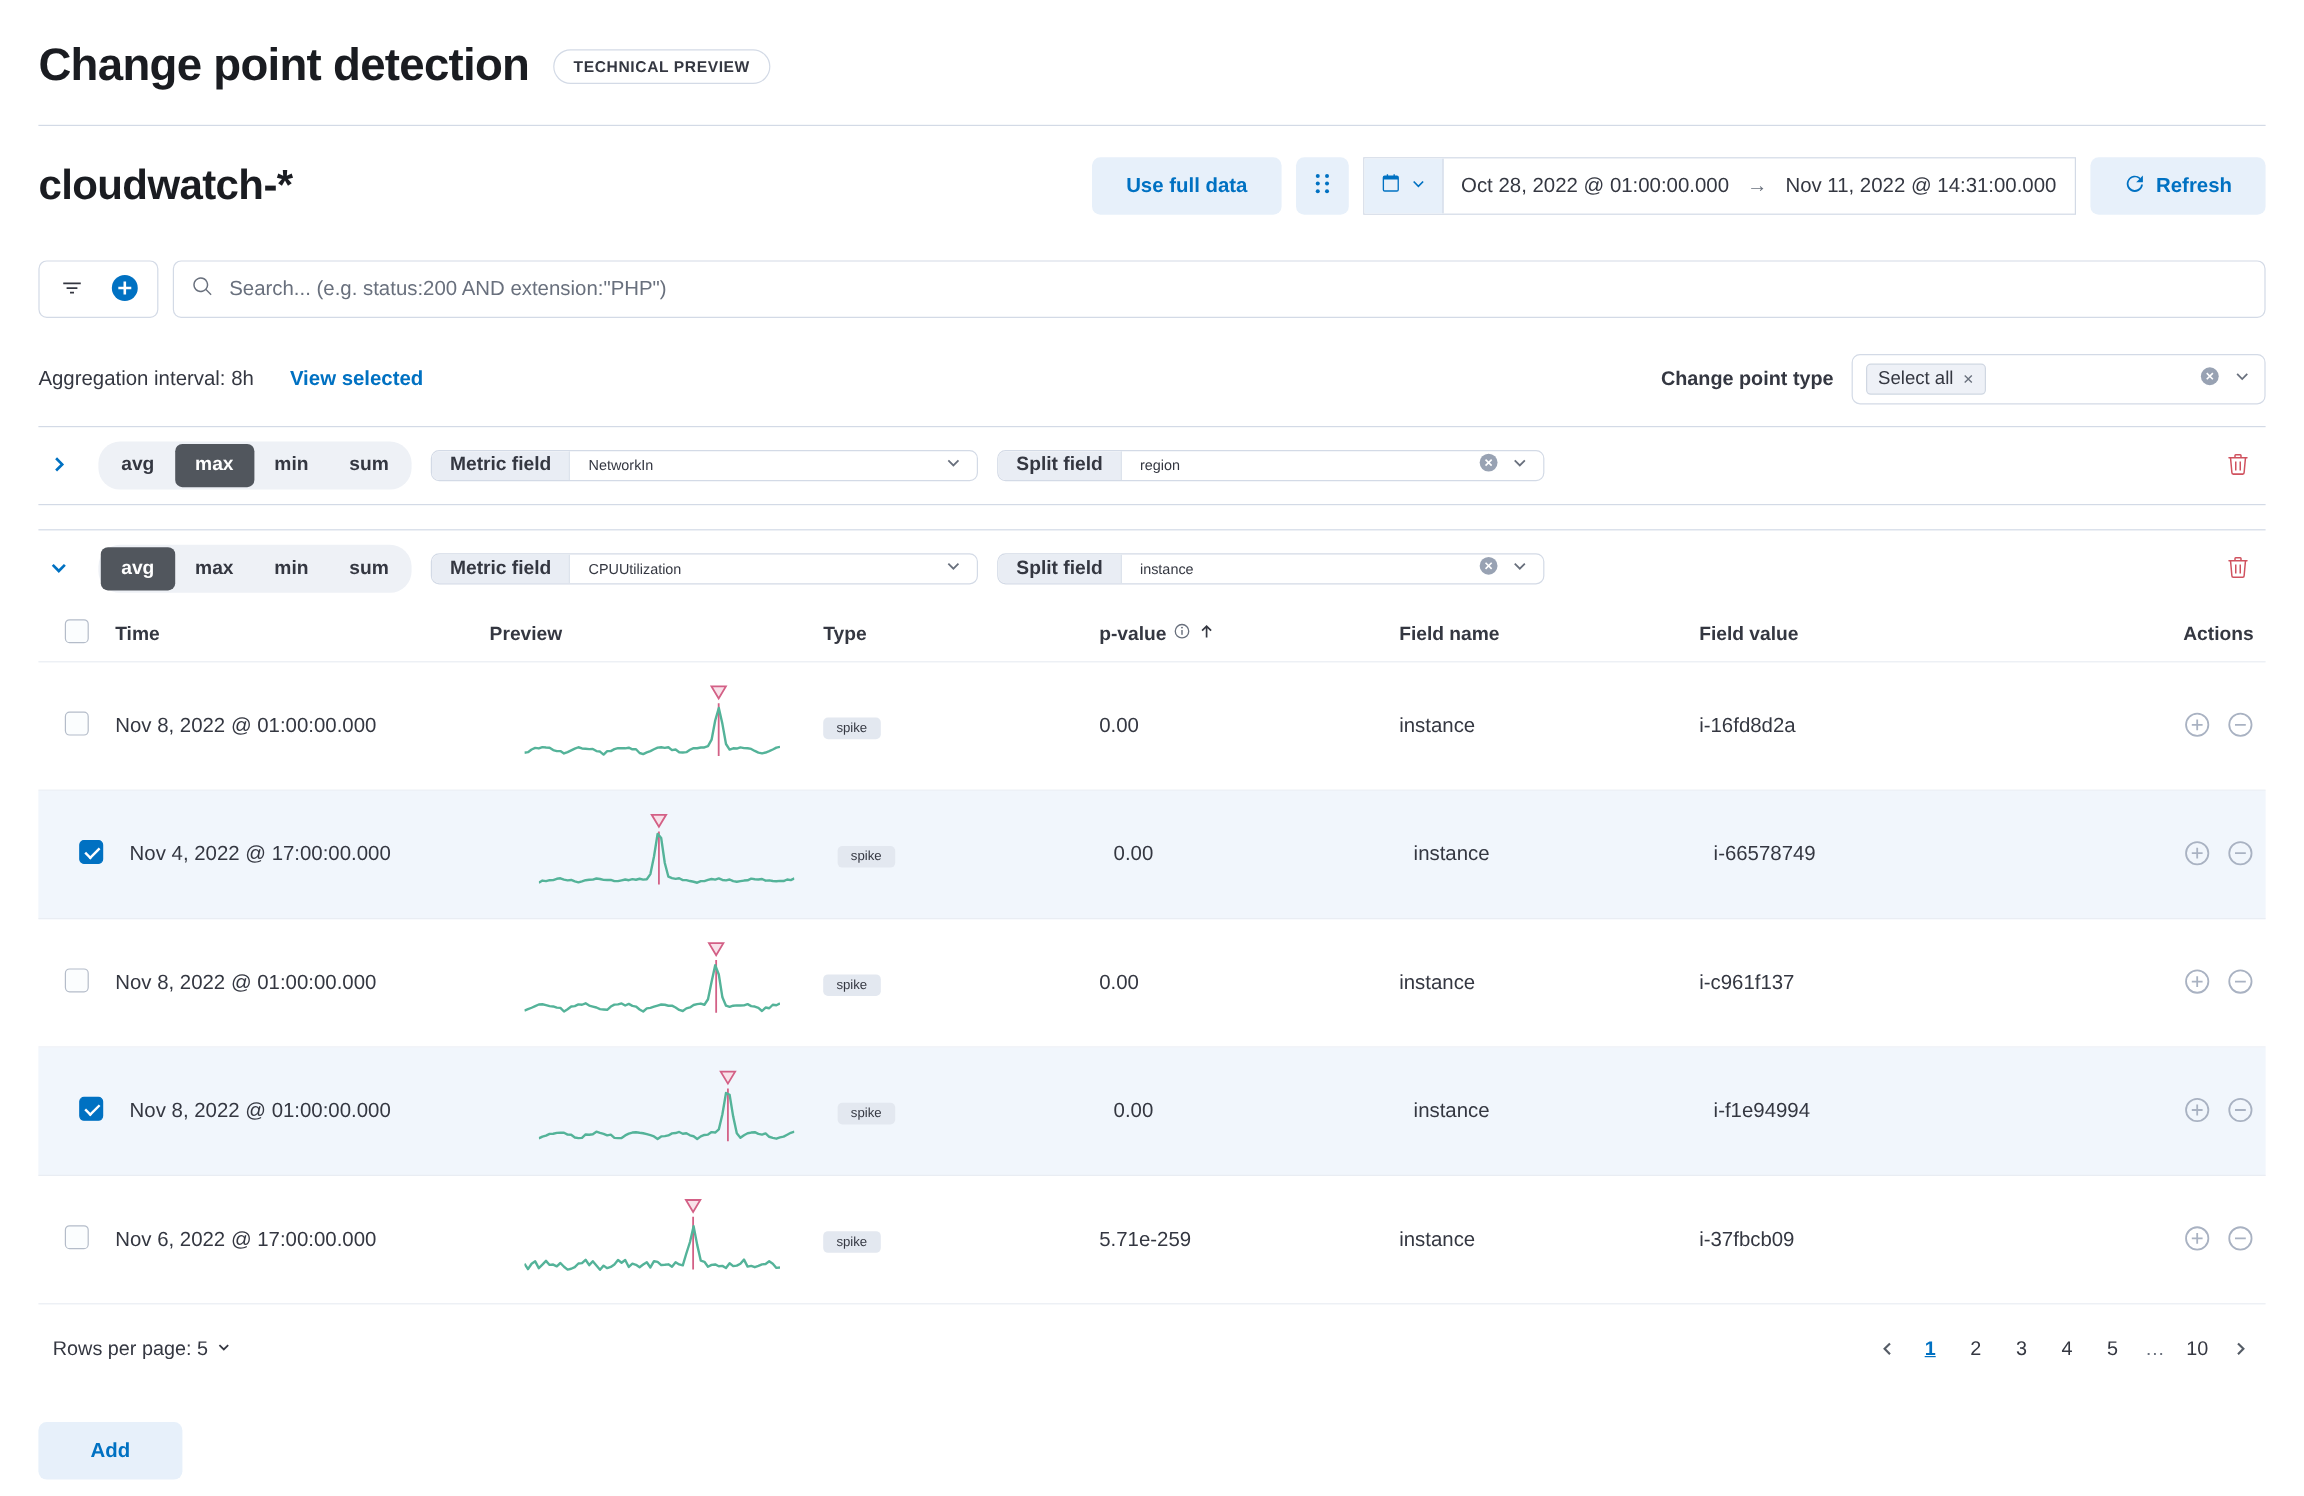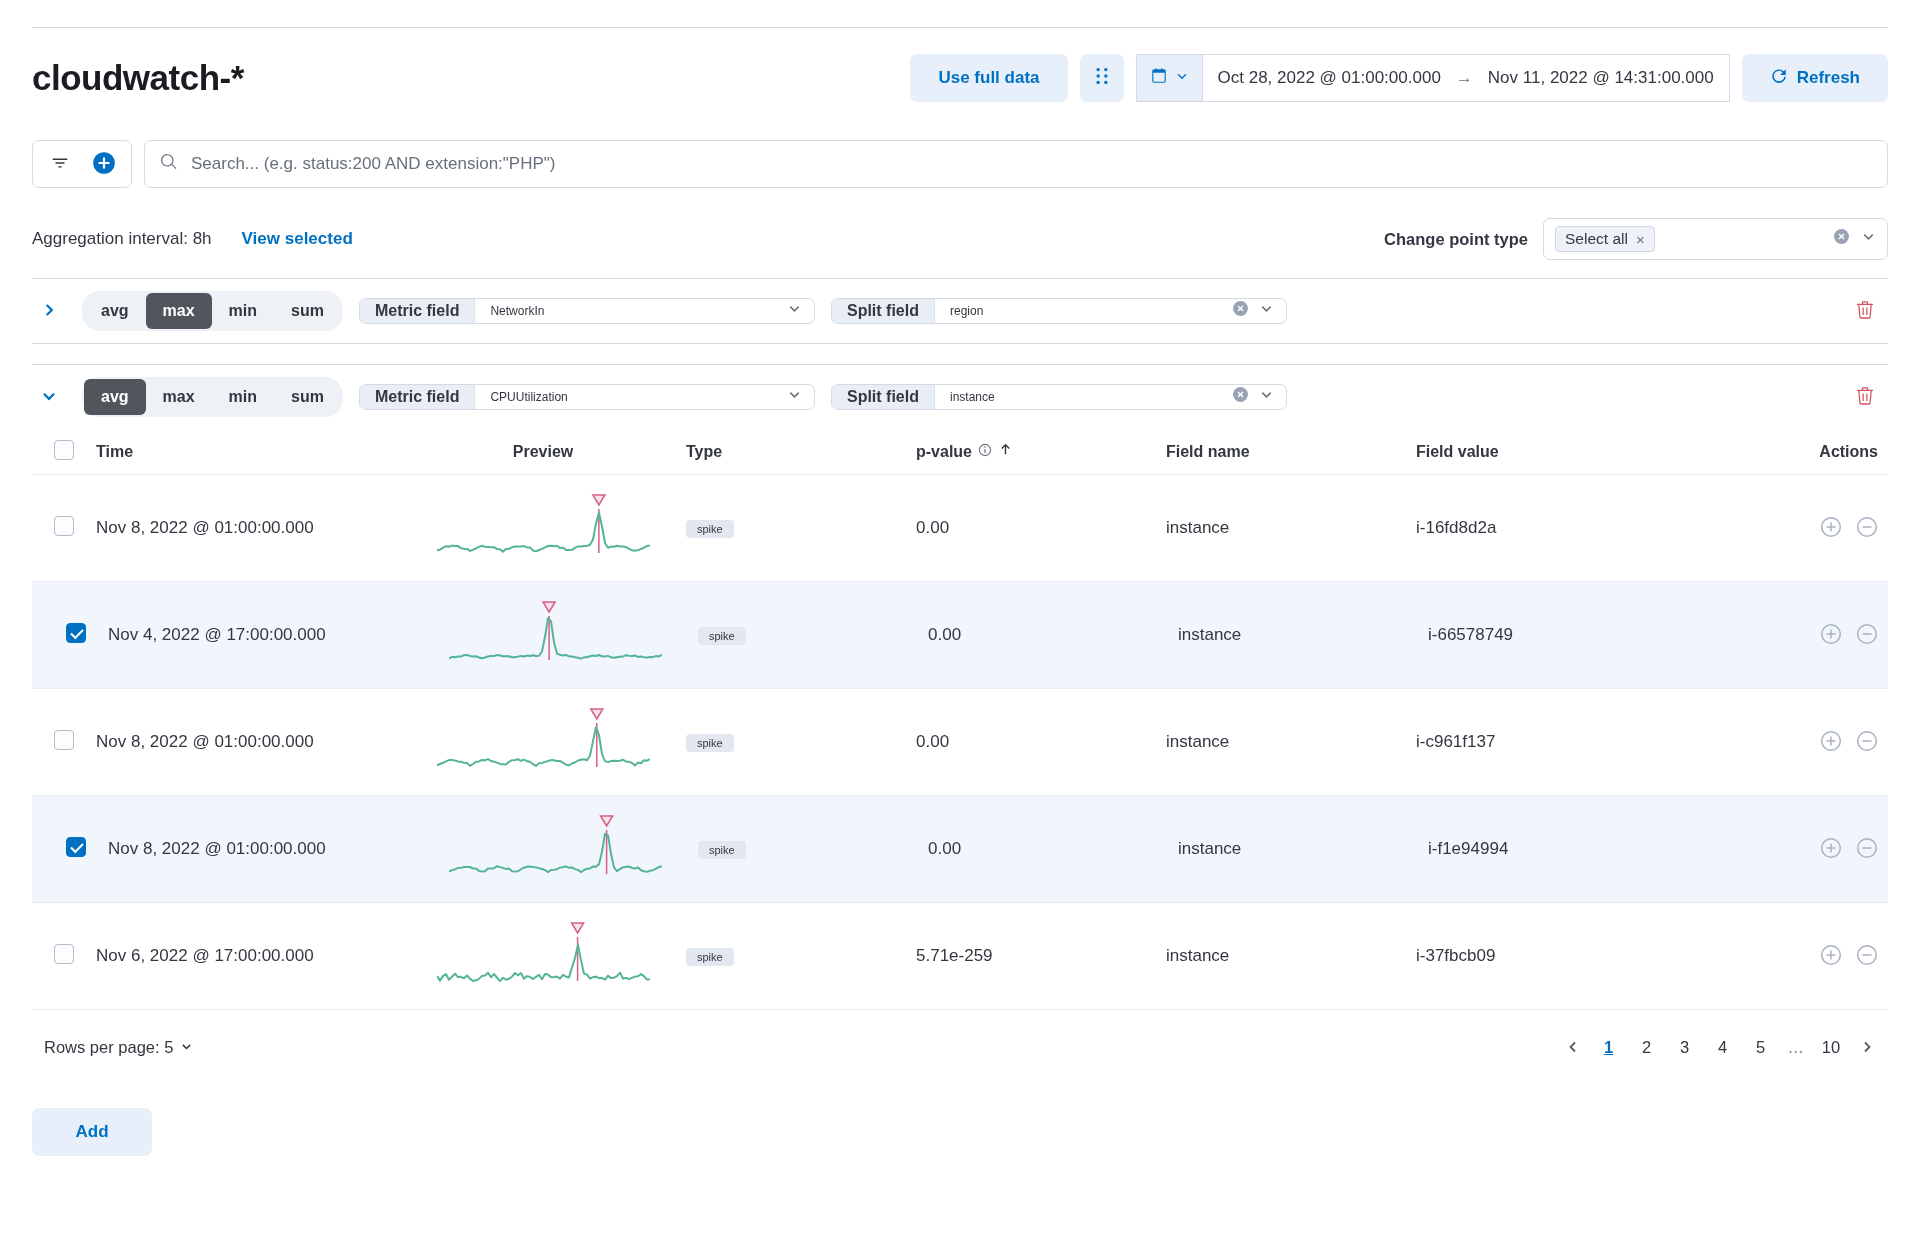--- a/index.html
+++ b/index.html
@@ -98,21 +98,21 @@
   .tbl-header, .tbl-row {
     display:grid;
     grid-template-columns:56px 320px 270px 230px 250px 250px 1fr 110px;
     align-items:center;
   }
   .tbl-header { height:46px; border-bottom:1px solid #e9edf3; font-weight:700; font-size:16px; color:#343741; }
   .tbl-row { height:107px; border-bottom:1px solid #e9edf3; font-size:17px; }
   .tbl-row.selected { background:#f1f6fc;padding-left:12px; }
   .cell { padding-left:8px; }
   .cb-cell { padding-left:22px; }
-  .preview-head { text-align:center; padding:0; }
+  .preview-head { text-align:left; padding:0; }
   .pvalue-head { display:flex; align-items:center; gap:6px; }
   .actions-head { text-align:right; padding-right:10px; }
   .preview-cell { display:flex; justify-content:center; padding:0; }
   .actions-cell { display:flex; justify-content:flex-end; gap:10px; padding-right:8px; color:#a9b2c2; }
   .action-btn { width:26px; height:26px; display:flex; align-items:center; justify-content:center; color:#a9b2c2; }
   .badge {
     display:inline-block; background:#e3e8f0; border-radius:4px; padding:3px 11px;
     font-size:11px; color:#343741;
   }
   .checkbox {
@@ -137,20 +137,24 @@
   
   .add-btn { margin:24px 0 30px 0; width:120px; justify-content:center; }
 
   .sparkline { display:block; }
 </style>
 </head>
 <body>
 
 <div class="page">
 
+  <header class="page-header">
+    <h1>Change point detection</h1>
+    <span class="tech-badge">TECHNICAL PREVIEW</span>
+  </header>
   <hr class="rule">
 
   <div class="toolbar">
     <h2>cloudwatch-*</h2>
     <div class="toolbar-right">
       <button class="btn-light">Use full data</button>
       <button class="btn-light icon-only">
         <span>
           <svg width="16" height="18" viewBox="0 0 12 14">
               <g fill="currentColor">

